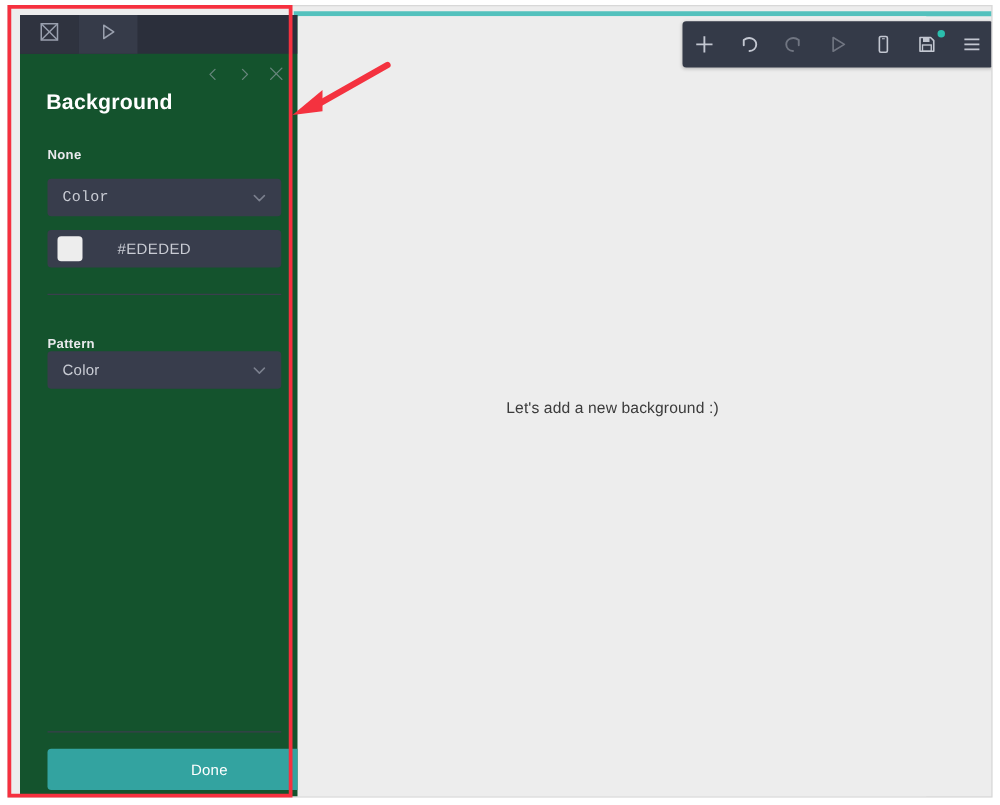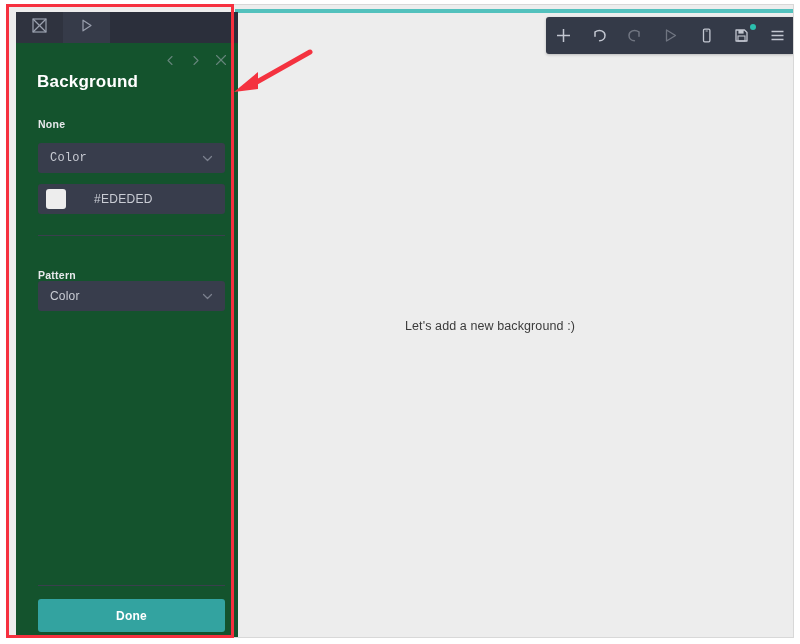--- a/index.html
+++ b/index.html
@@ -219,24 +219,25 @@
   #done-button {
     position: absolute;
     left: 22px; top: 587px;
     width: 187px; height: 33px;
     background: #33a3a0;
     border-radius: 3px;
     display: flex;
     align-items: center;
     justify-content: center;
     font-size: 12px;
-    font-weight: bold;
+    font-weight: normal;
     color: #ffffff;
     letter-spacing: 0.2px;
     cursor: pointer;
+    padding-left: 36px;
   }
 
   
   #annotation-label {
     position: absolute;
     left: 296px; top: 27px;
     font-size: 15.5px;
     font-weight: bold;
     color: #f4323f;
     letter-spacing: 0.1px;

